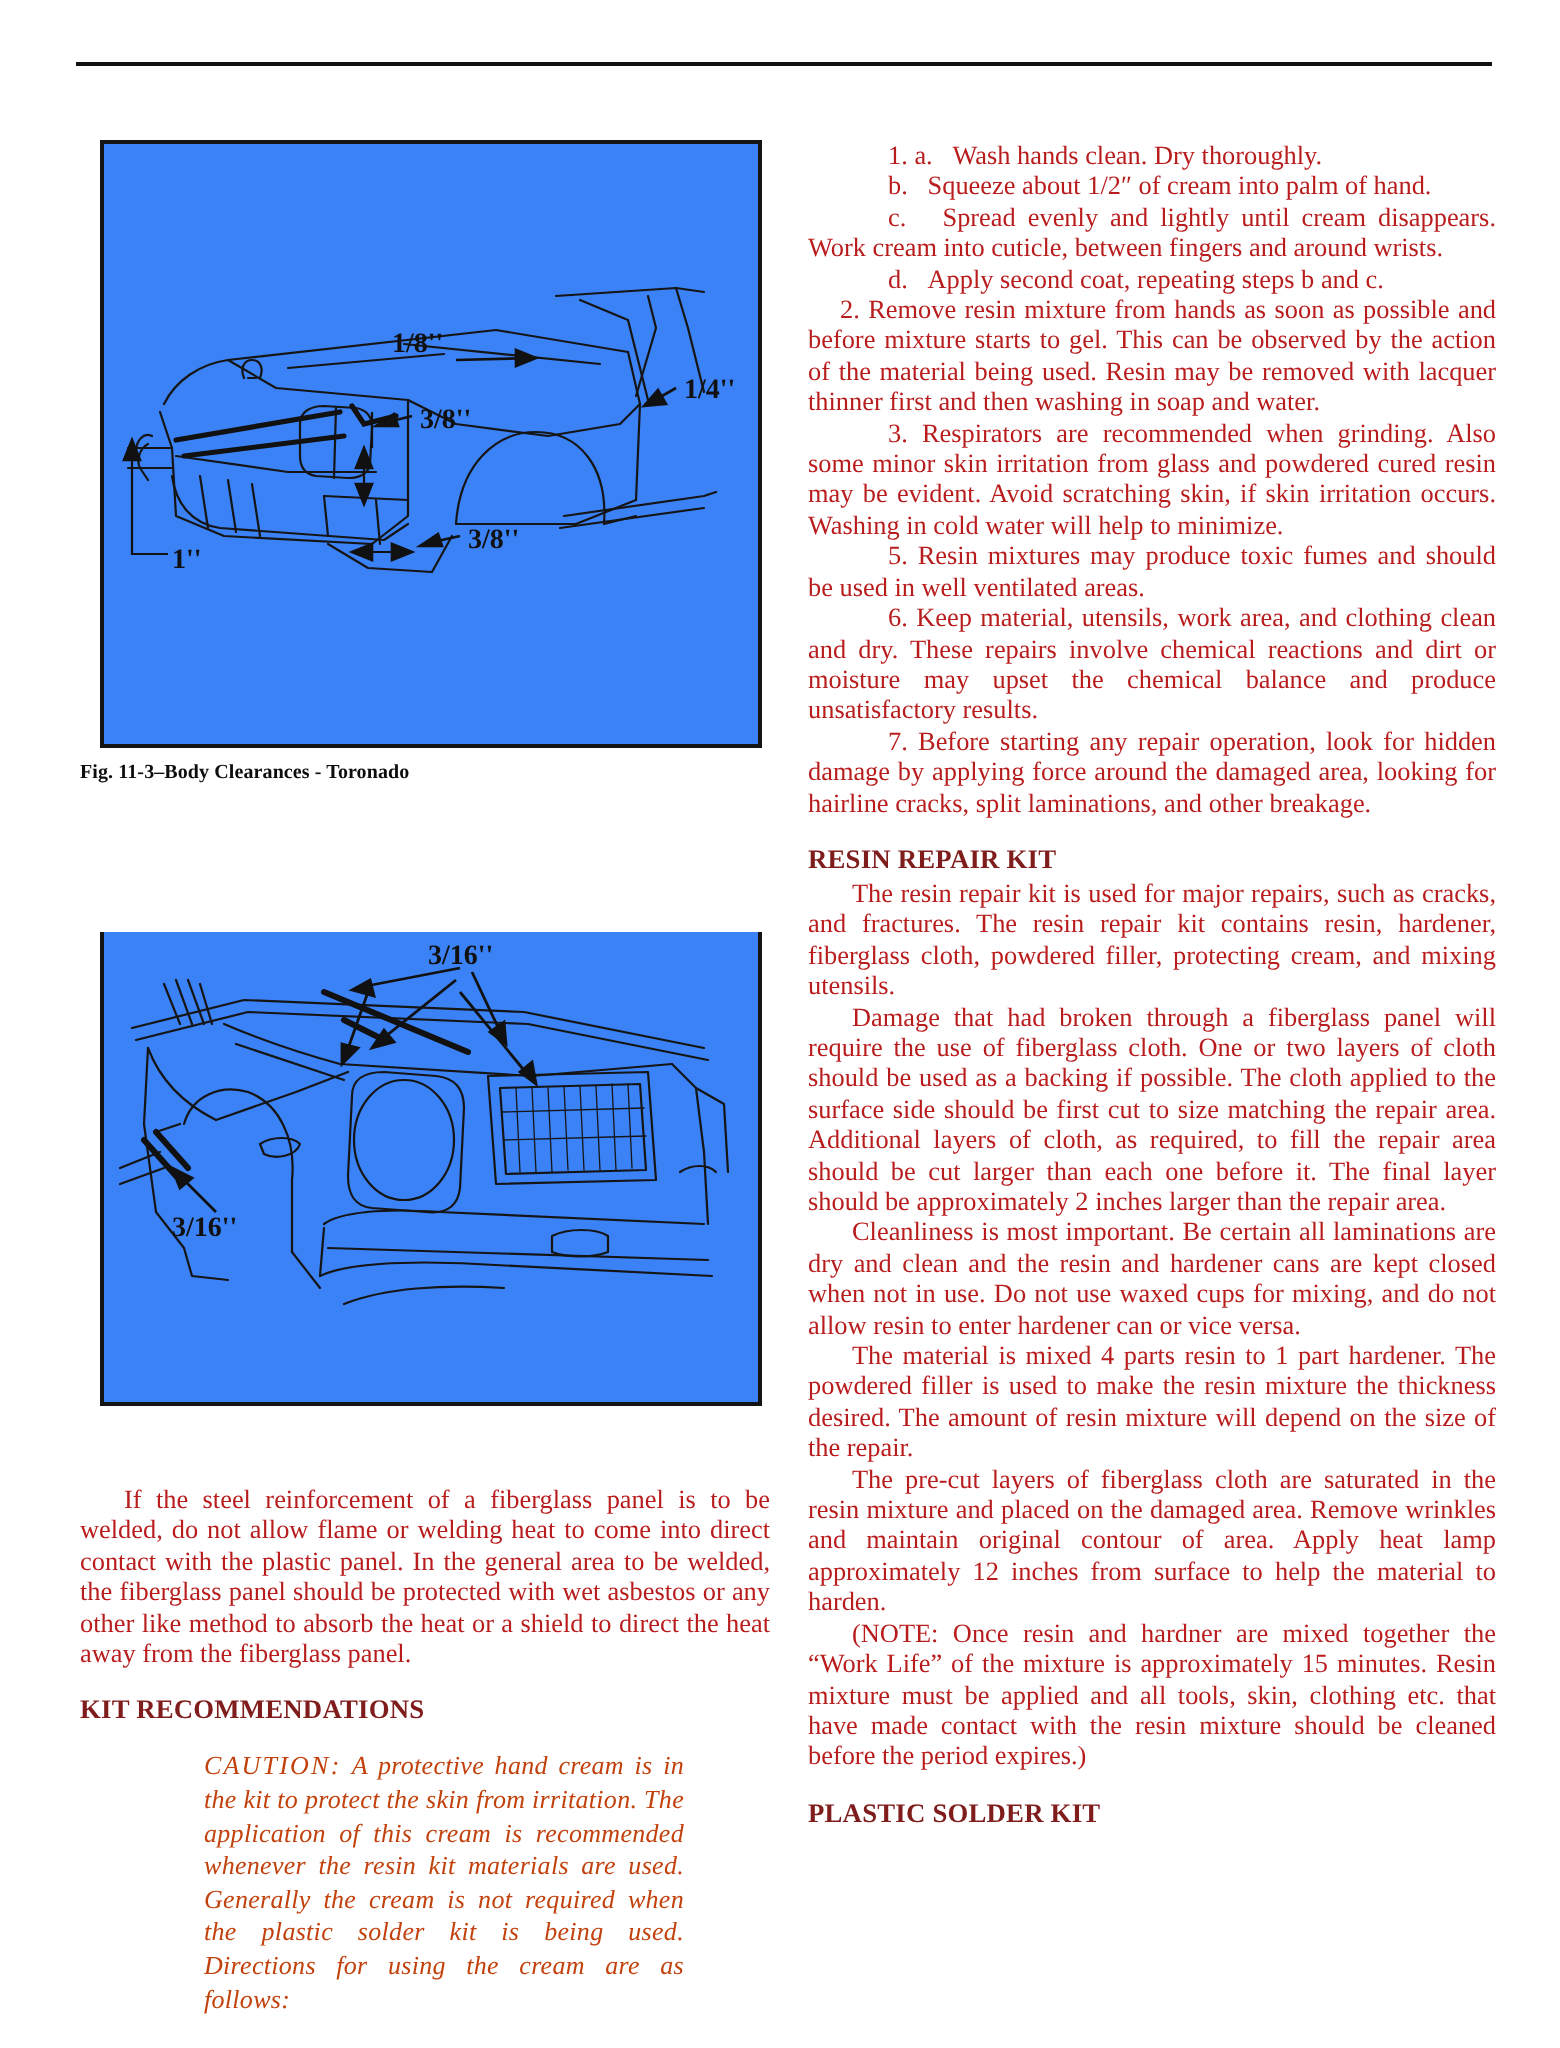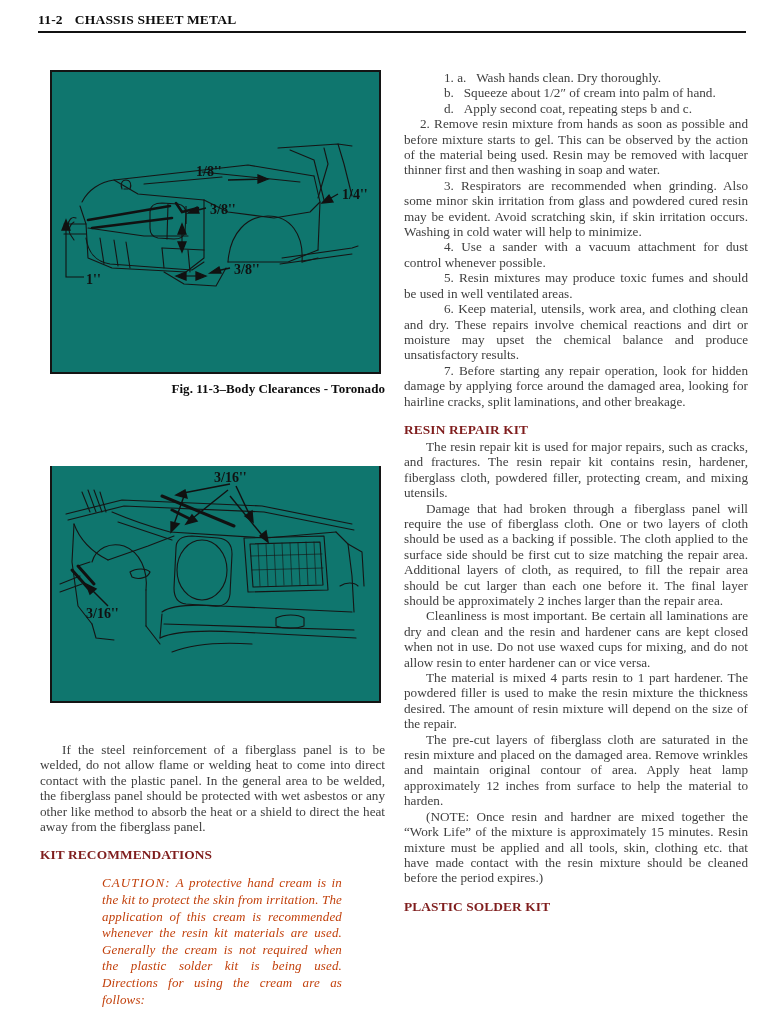--- a/index.html
+++ b/index.html
@@ -62,42 +62,42 @@
     width: 344px;
   }
 
   p.body {
     margin: 0 0 0 0;
     font-size: 13.2px;
     line-height: 15.4px;
     text-align: justify;
     text-indent: 22px;
     hyphens: none;
-    color: #404040;
+    color: #b91c1c;
   }
   p.body.numbered {
     text-indent: 16px;
   }
   p.body.sub {
     text-indent: 40px;
   }
 
   h2.kicker {
     margin: 13px 0 1px 0;
     font-size: 13.4px;
     font-weight: bold;
     letter-spacing: 0.1px;
     color: #7f1d1d;
     text-indent: 0;
   }
 
   
   .figbox {
     position: absolute;
-    background: #0f766e;
+    background: #3b82f6;
   }
   #figbox-toronado {
     left: 50px;
     top: 70px;
     width: 327px;
     height: 300px;
     border: 2.4px solid #141414;
   }
   #figbox-omega {
     left: 50px;
@@ -106,22 +106,22 @@
     height: 235px;
     border: 2.4px solid #141414;
     border-top: none;
   }
   .figbox svg { display: block; }
 
   .figcaption {
     position: absolute;
     width: 345px;
     left: 40px;
-    text-align: right;
-    font-size: 13px;
+    text-align: left;
+    font-size: 10px;
     font-weight: bold;
     color: #0d0d0d;
     letter-spacing: 0.05px;
   }
   #cap-toronado { top: 381px; }
   #cap-omega { top: 714px; }
 
   
   .caution-block {
     margin-top: 12px;
@@ -143,23 +143,20 @@
   .note-para {
     text-indent: 0;
     margin-top: 12px;
   }
 </style>
 </head>
 <body>
 
 <div class="page">
 
-  <div class="page-header">
-    <div class="folio-line"><span class="folio-num">11-2</span><span>CHASSIS SHEET METAL</span></div>
-  </div>
   <div class="header-rule"></div>
 
   <div class="figbox" id="figbox-toronado">
     <svg width="322" height="295" viewBox="0 0 322 295">
       <g fill="none" stroke="#151515" stroke-width="1.1" stroke-linejoin="round" stroke-linecap="round">
 
         <path d="M30 130 C36 118 48 110 62 108 L196 93 L262 104"></path>
         <path d="M62 108 L86 122 L152 128"></path>
 
         <path d="M92 112 L170 105"></path>
@@ -349,29 +346,29 @@
       <p><span class="lead">CAUTION:</span><span> A protective hand cream is in the kit to protect the skin from irritation. The application of this cream is recommended whenever the resin kit materials are used. Generally the cream is not required when the plastic solder kit is being used. Directions for using the cream are as follows:</span></p>
     </div>
   </div>
 
   <div class="col-right">
 
     <p class="body sub"><span>1. a.</span>&nbsp;&nbsp;&nbsp;<span>Wash hands clean. Dry thoroughly.</span></p>
 
     <p class="body sub"><span>b.</span>&nbsp;&nbsp;&nbsp;<span>Squeeze about 1/2″ of cream into palm of hand.</span></p>
 
+    <p class="body sub"><span>c.</span>&nbsp;&nbsp;&nbsp;<span>Spread evenly and lightly until cream disappears. Work cream into cuticle, between fingers and around wrists.</span></p>
 
     <p class="body sub"><span>d.</span>&nbsp;&nbsp;&nbsp;<span>Apply second coat, repeating steps b and c.</span></p>
 
 
     <p class="body numbered"><span>2.</span>&nbsp;<span>Remove resin mixture from hands as soon as possible and before mixture starts to gel. This can be observed by the action of the material being used. Resin may be removed with lacquer thinner first and then washing in soap and water.</span></p>
 
     <p class="body sub"><span>3.</span>&nbsp;<span>Respirators are recommended when grinding. Also some minor skin irritation from glass and powdered cured resin may be evident. Avoid scratching skin, if skin irritation occurs. Washing in cold water will help to minimize.</span></p>
 
-    <p class="body sub"><span>4.</span>&nbsp;<span>Use a sander with a vacuum attachment for dust control whenever possible.</span></p>
 
     <p class="body sub"><span>5.</span>&nbsp;<span>Resin mixtures may produce toxic fumes and should be used in well ventilated areas.</span></p>
 
     <p class="body sub"><span>6.</span>&nbsp;<span>Keep material, utensils, work area, and clothing clean and dry. These repairs involve chemical reactions and dirt or moisture may upset the chemical balance and produce unsatisfactory results.</span></p>
 
     <p class="body sub"><span>7.</span>&nbsp;<span>Before starting any repair operation, look for hidden damage by applying force around the damaged area, looking for hairline cracks, split laminations, and other breakage.</span></p>
 
     <h2 class="kicker">RESIN REPAIR KIT</h2>
 
     <p class="body">The resin repair kit is used for major repairs, such as cracks, and fractures. The resin repair kit contains resin, hardener, fiberglass cloth, powdered filler, protecting cream, and mixing utensils.</p>

